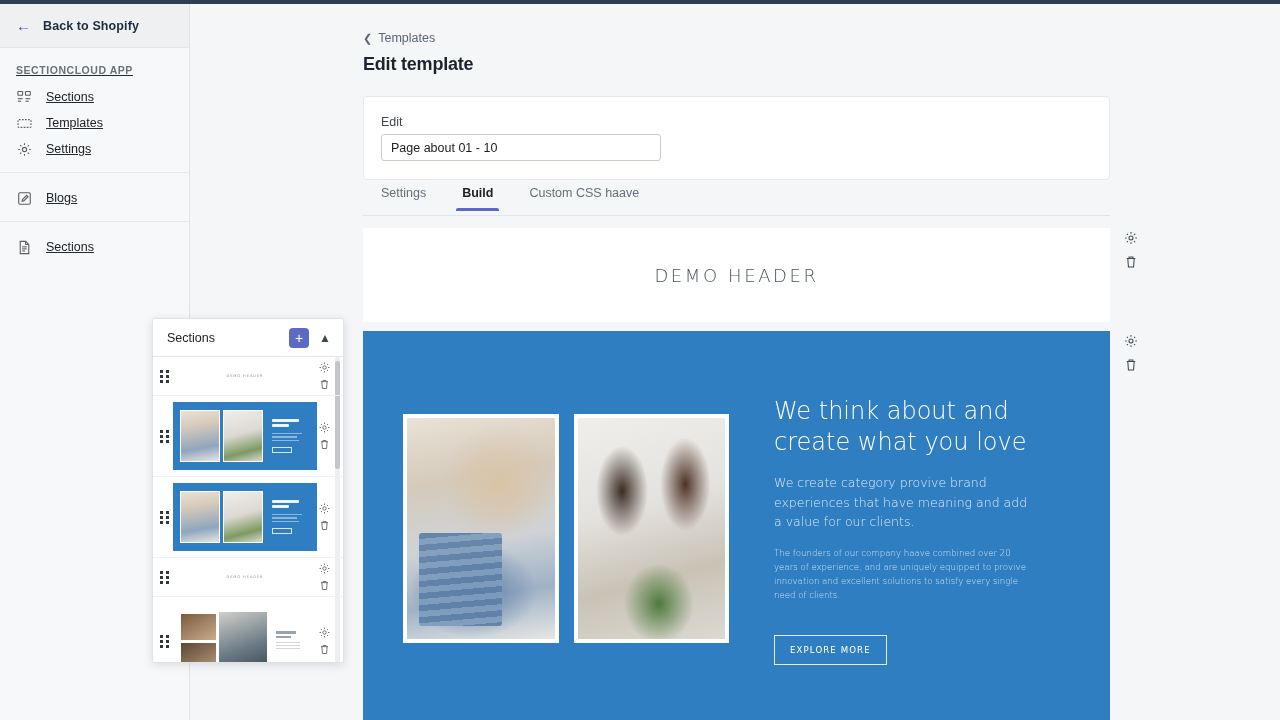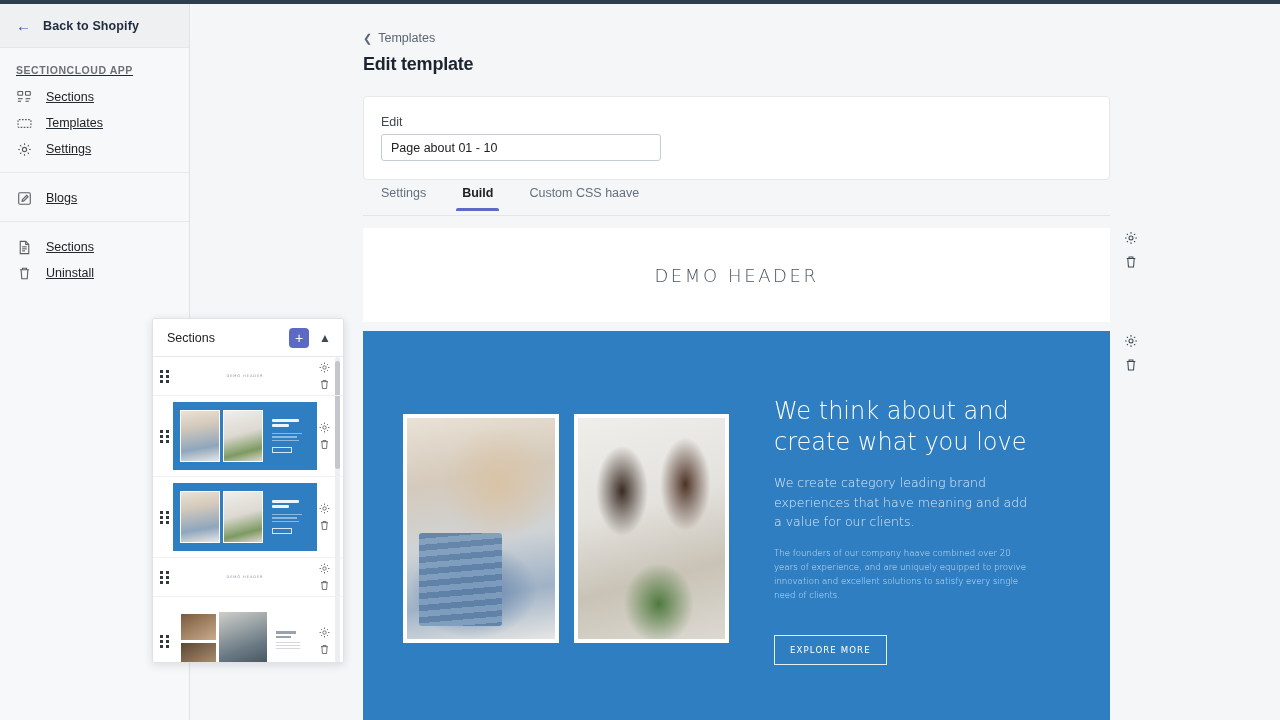--- a/index.html
+++ b/index.html
@@ -328,28 +328,20 @@
             <path d="M5 2.8h6.4l3.6 3.6v10.8H5z"></path>
               <path d="M11.4 2.8v3.6H15"></path>
             <line x1="7.2" y1="9.2" x2="12.6" y2="9.2"></line>
               <line x1="7.2" y1="11.6" x2="12.6" y2="11.6"></line>
             <line x1="7.2" y1="14" x2="10.6" y2="14"></line>
           </svg>
         </span>
         <span class="nlabel">Sections</span>
       </div>
 
-      <div class="nav-item">
-        <span class="nav-icon">
-          <svg viewBox="0 0 20 20" fill="none" stroke="currentColor" stroke-width="1.3">
-            <path d="M4.6 5.6h10.8M7.6 5.6V3.8h4.8v1.8M6 5.6l.8 10.6h6.4L14 5.6"></path>
-          </svg>
-        </span>
-        <span class="nlabel">Uninstall</span>
-      </div>
     </div>
   </aside>
 
   <main class="main">
 
     <div class="crumb">
       <span class="chev">❮</span>
       <span>Templates</span>
     </div>
 
@@ -392,21 +384,21 @@
           <div class="hero-imgs">
             <div class="ph ph1">
                 <div class="img"></div>
               </div>
             <div class="ph ph2">
                 <div class="img"></div>
               </div>
           </div>
           <div class="hero-text">
             <div class="hero-h">We think about and create what you love</div>
-            <div class="hero-p1">We create category leading brand experiences that have meaning and add a value for our clients.</div>
+            <div class="hero-p1">We create category provive brand experiences that have meaning and add a value for our clients.</div>
             <div class="hero-p2">The founders of our company haave combined over 20 years of experience, and are uniquely equipped to provive innovation and excellent solutions to satisfy every single need of clients.</div>
             <div class="hero-btn">EXPLORE MORE</div>
           </div>
         </div>
         <div class="pv-tools">
           <span>
             <svg viewBox="0 0 20 20" fill="none" stroke="currentColor" stroke-width="1.3">
               <circle cx="10" cy="10" r="2.5"></circle>
               <path d="M10 2.6v2M10 15.4v2M2.6 10h2M15.4 10h2M4.8 4.8l1.4 1.4M13.8 13.8l1.4 1.4M15.2 4.8l-1.4 1.4M6.2 13.8l-1.4 1.4"></path>
             </svg>

